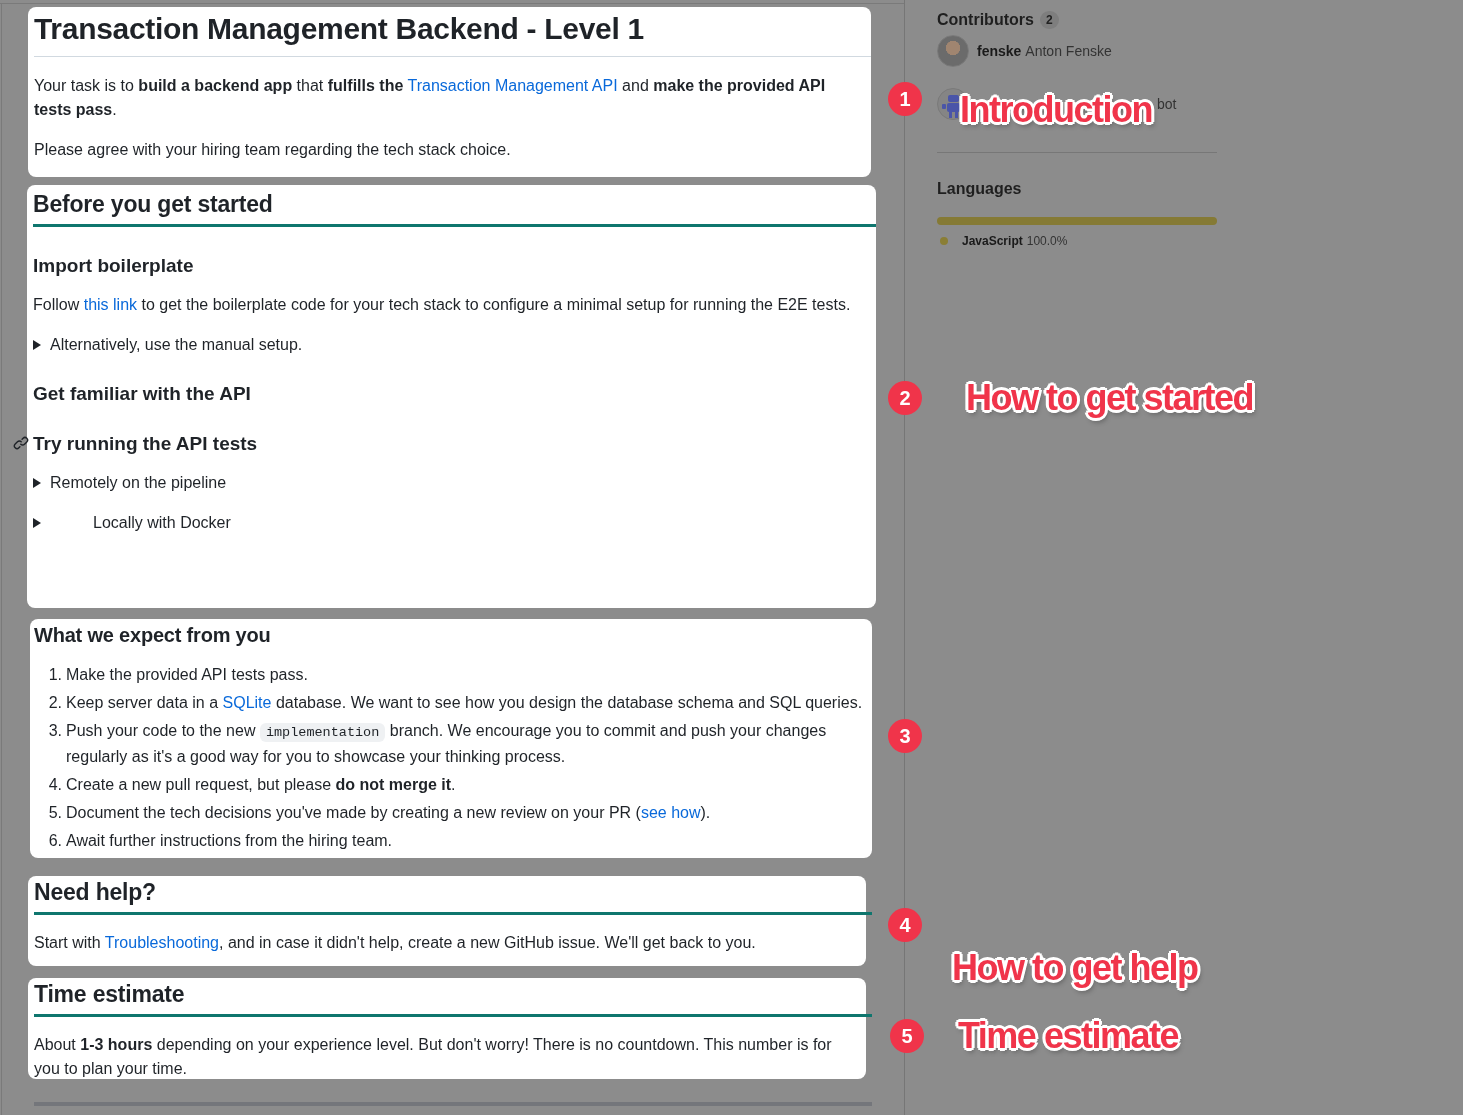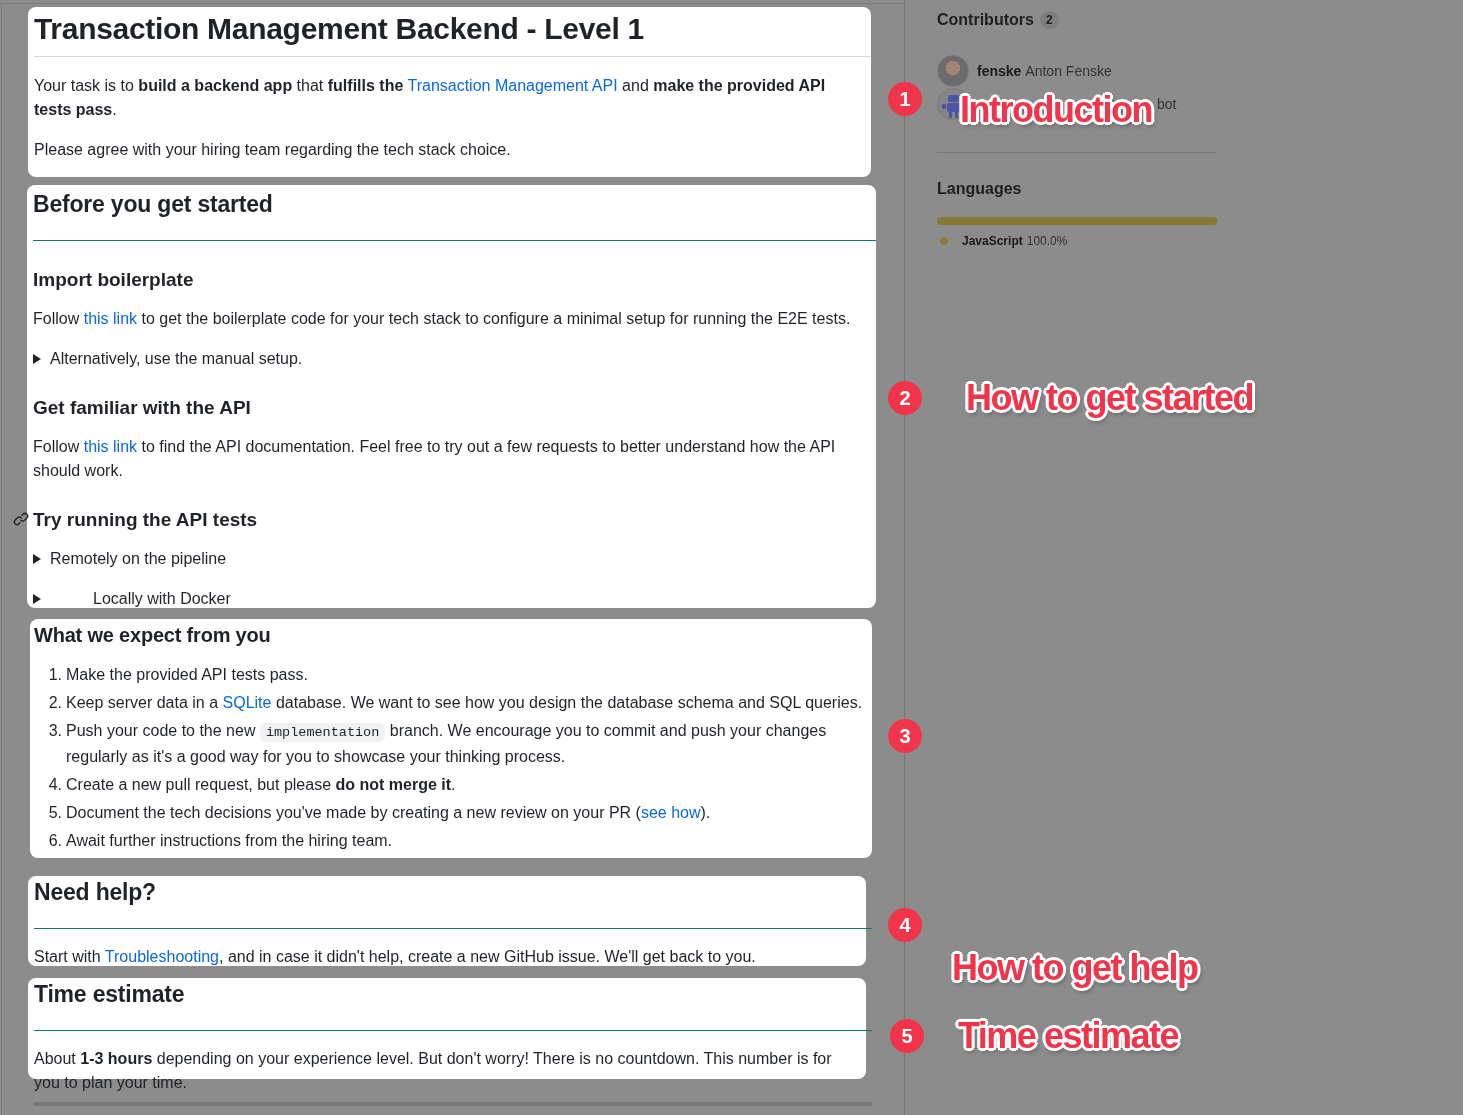--- a/index.html
+++ b/index.html
@@ -25,21 +25,21 @@
   .card {
     position: absolute; background: #ffffff; border-radius: 8px;
     padding: 0 6px;
   }
   .card h1 {
     font-size: 30px; font-weight: 700; line-height: 38px; letter-spacing: -0.3px;
     padding-bottom: 8px; border-bottom: 1px solid #d1d9e0; margin-right: -6px;
   }
   .card h2 {
     font-size: 23px; font-weight: 700; line-height: 32px; letter-spacing: -0.2px;
-    padding-bottom: 20px; border-bottom: 1px solid #0f766e; margin-right: -6px;
+    padding-bottom: 4px; border-bottom: 3px solid #0f766e; margin-right: -6px;
   }
   .card h2.noborder { border-bottom: none; padding-bottom: 0; }
   .card h3 {
     font-size: 19px; font-weight: 700; line-height: 26px; position: relative;
   }
   .card p {
     font-size: 16px; line-height: 24px;
   }
   .card a { color: #0969da; text-decoration: none; }
   .card b { font-weight: 700; }
@@ -126,23 +126,20 @@
     <h2 style="margin-top:3px;">Before you get started</h2>
     <h3 style="margin-top:26px;">Import boilerplate</h3>
     <p style="margin-top:14px;">
       <span>Follow </span><a>this link</a><span> to get the boilerplate code for your tech stack to configure a minimal setup for running the E2E tests.</span>
     </p>
     <div class="details" style="margin-top:16px;">
       <span class="tri"></span>
       <span>Alternatively, use the manual setup.</span>
     </div>
     <h3 style="margin-top:24px;">Get familiar with the API</h3>
-    <p style="margin-top:14px;">
-      <span>Follow </span><a>this link</a><span> to find the API documentation. Feel free to try out a few requests to better understand how the API should work.</span>
-    </p>
     <h3 style="margin-top:24px;">
       <svg class="anchor-icon" viewBox="0 0 16 16">
         <path d="M7.8 9.2a2.6 2.6 0 0 0 3.7 0l2.3-2.3a2.6 2.6 0 0 0-3.7-3.7l-1 1" fill="none" stroke="#1f2328" stroke-width="1.4" stroke-linecap="round"></path>
         <path d="M8.2 6.8a2.6 2.6 0 0 0-3.7 0l-2.3 2.3a2.6 2.6 0 0 0 3.7 3.7l1-1" fill="none" stroke="#1f2328" stroke-width="1.4" stroke-linecap="round"></path>
       </svg>
       <span>Try running the API tests</span>
     </h3>
     <div class="details" style="margin-top:14px;">
       <span class="tri"></span>
       <span>Remotely on the pipeline</span>
@@ -197,21 +194,21 @@
     </p>
   </div>
 
   <div class="bottom-rule"></div>
 
   <div class="sidebar">
     <div class="sb-title" style="position:absolute; top:11px;">
       <span>Contributors</span>
       <span class="counter">2</span>
     </div>
-    <div class="contrib" style="position:absolute; top:44px; margin-top:10px;text-align:center;">
+    <div class="contrib" style="position:absolute; top:24px; margin-top:10px;text-align:center;">
       <div class="avatar face"></div>
       <span class="login">fenske</span>
       <span class="name">Anton Fenske</span>
     </div>
     <div class="contrib" style="position:absolute; top:77px; margin-top:10px;">
       <div class="avatar bot">
         <svg viewBox="0 0 32 32" width="32" height="32">
           <rect x="10" y="6" width="11" height="7" rx="2" fill="#4a55a8"></rect>
           <rect x="9" y="14" width="13" height="9" rx="2" fill="#4a55a8"></rect>
           <rect x="4" y="15" width="4" height="5" rx="1" fill="#4a55a8"></rect>

